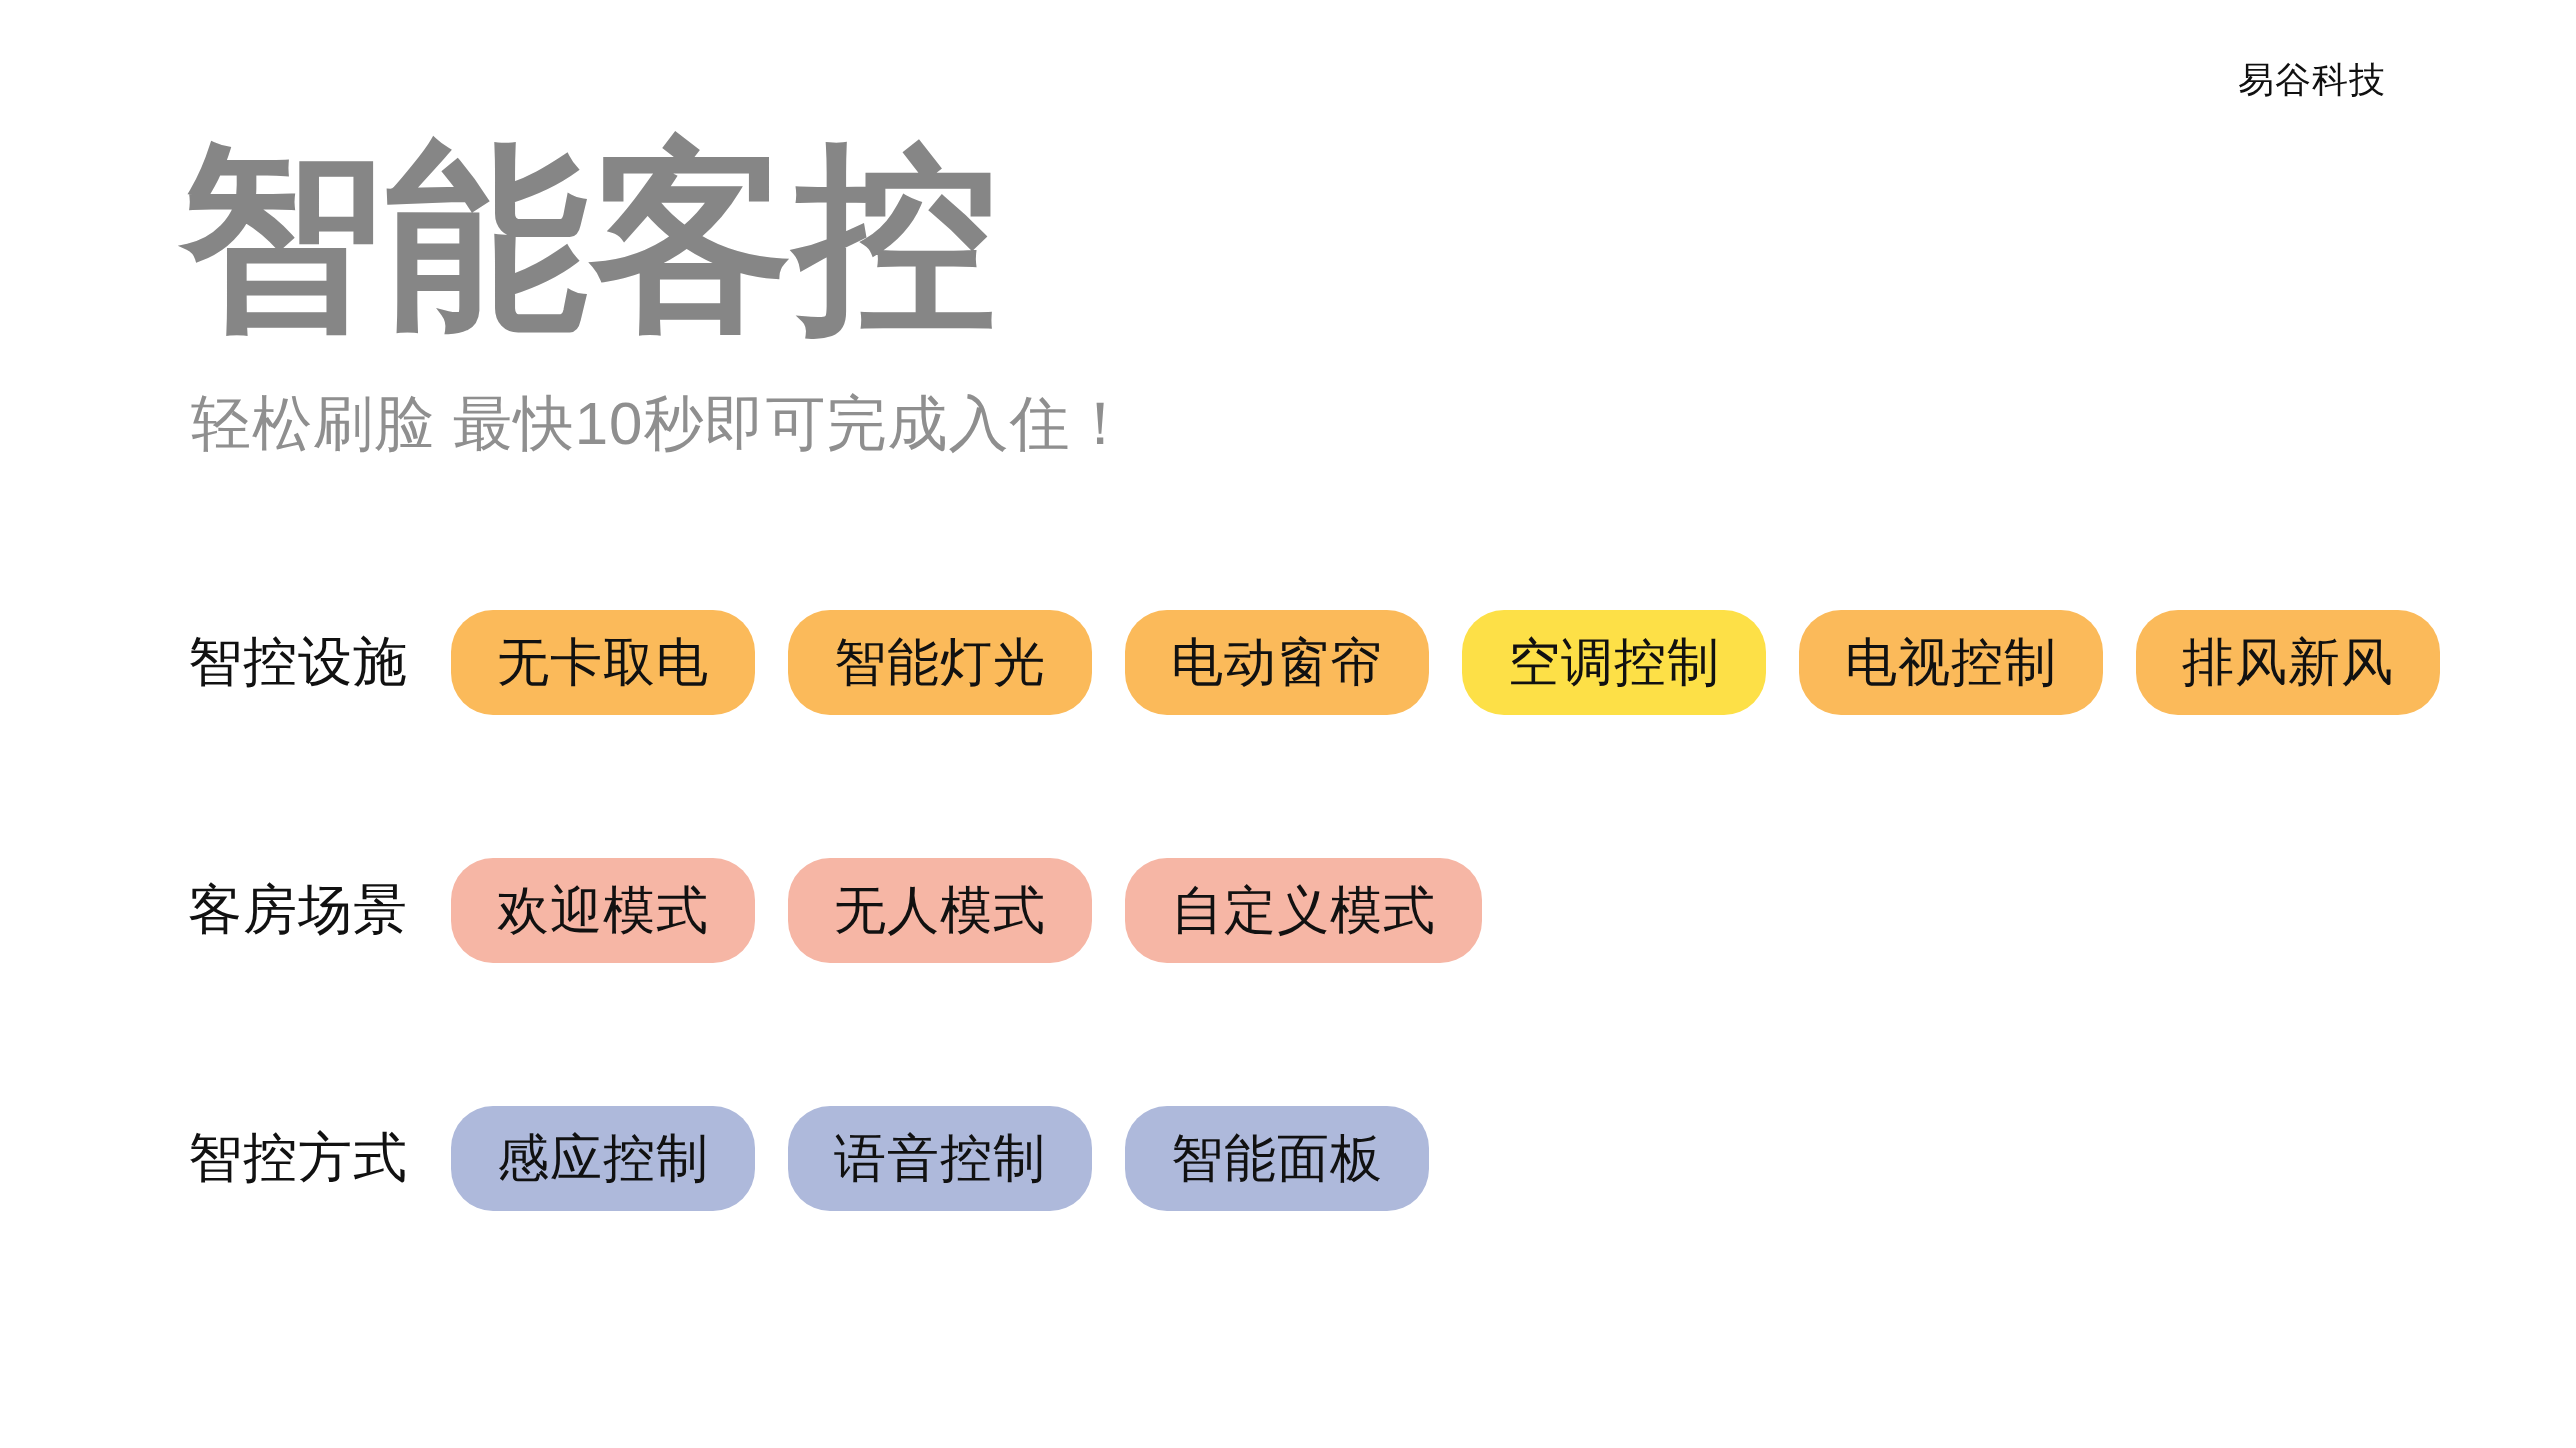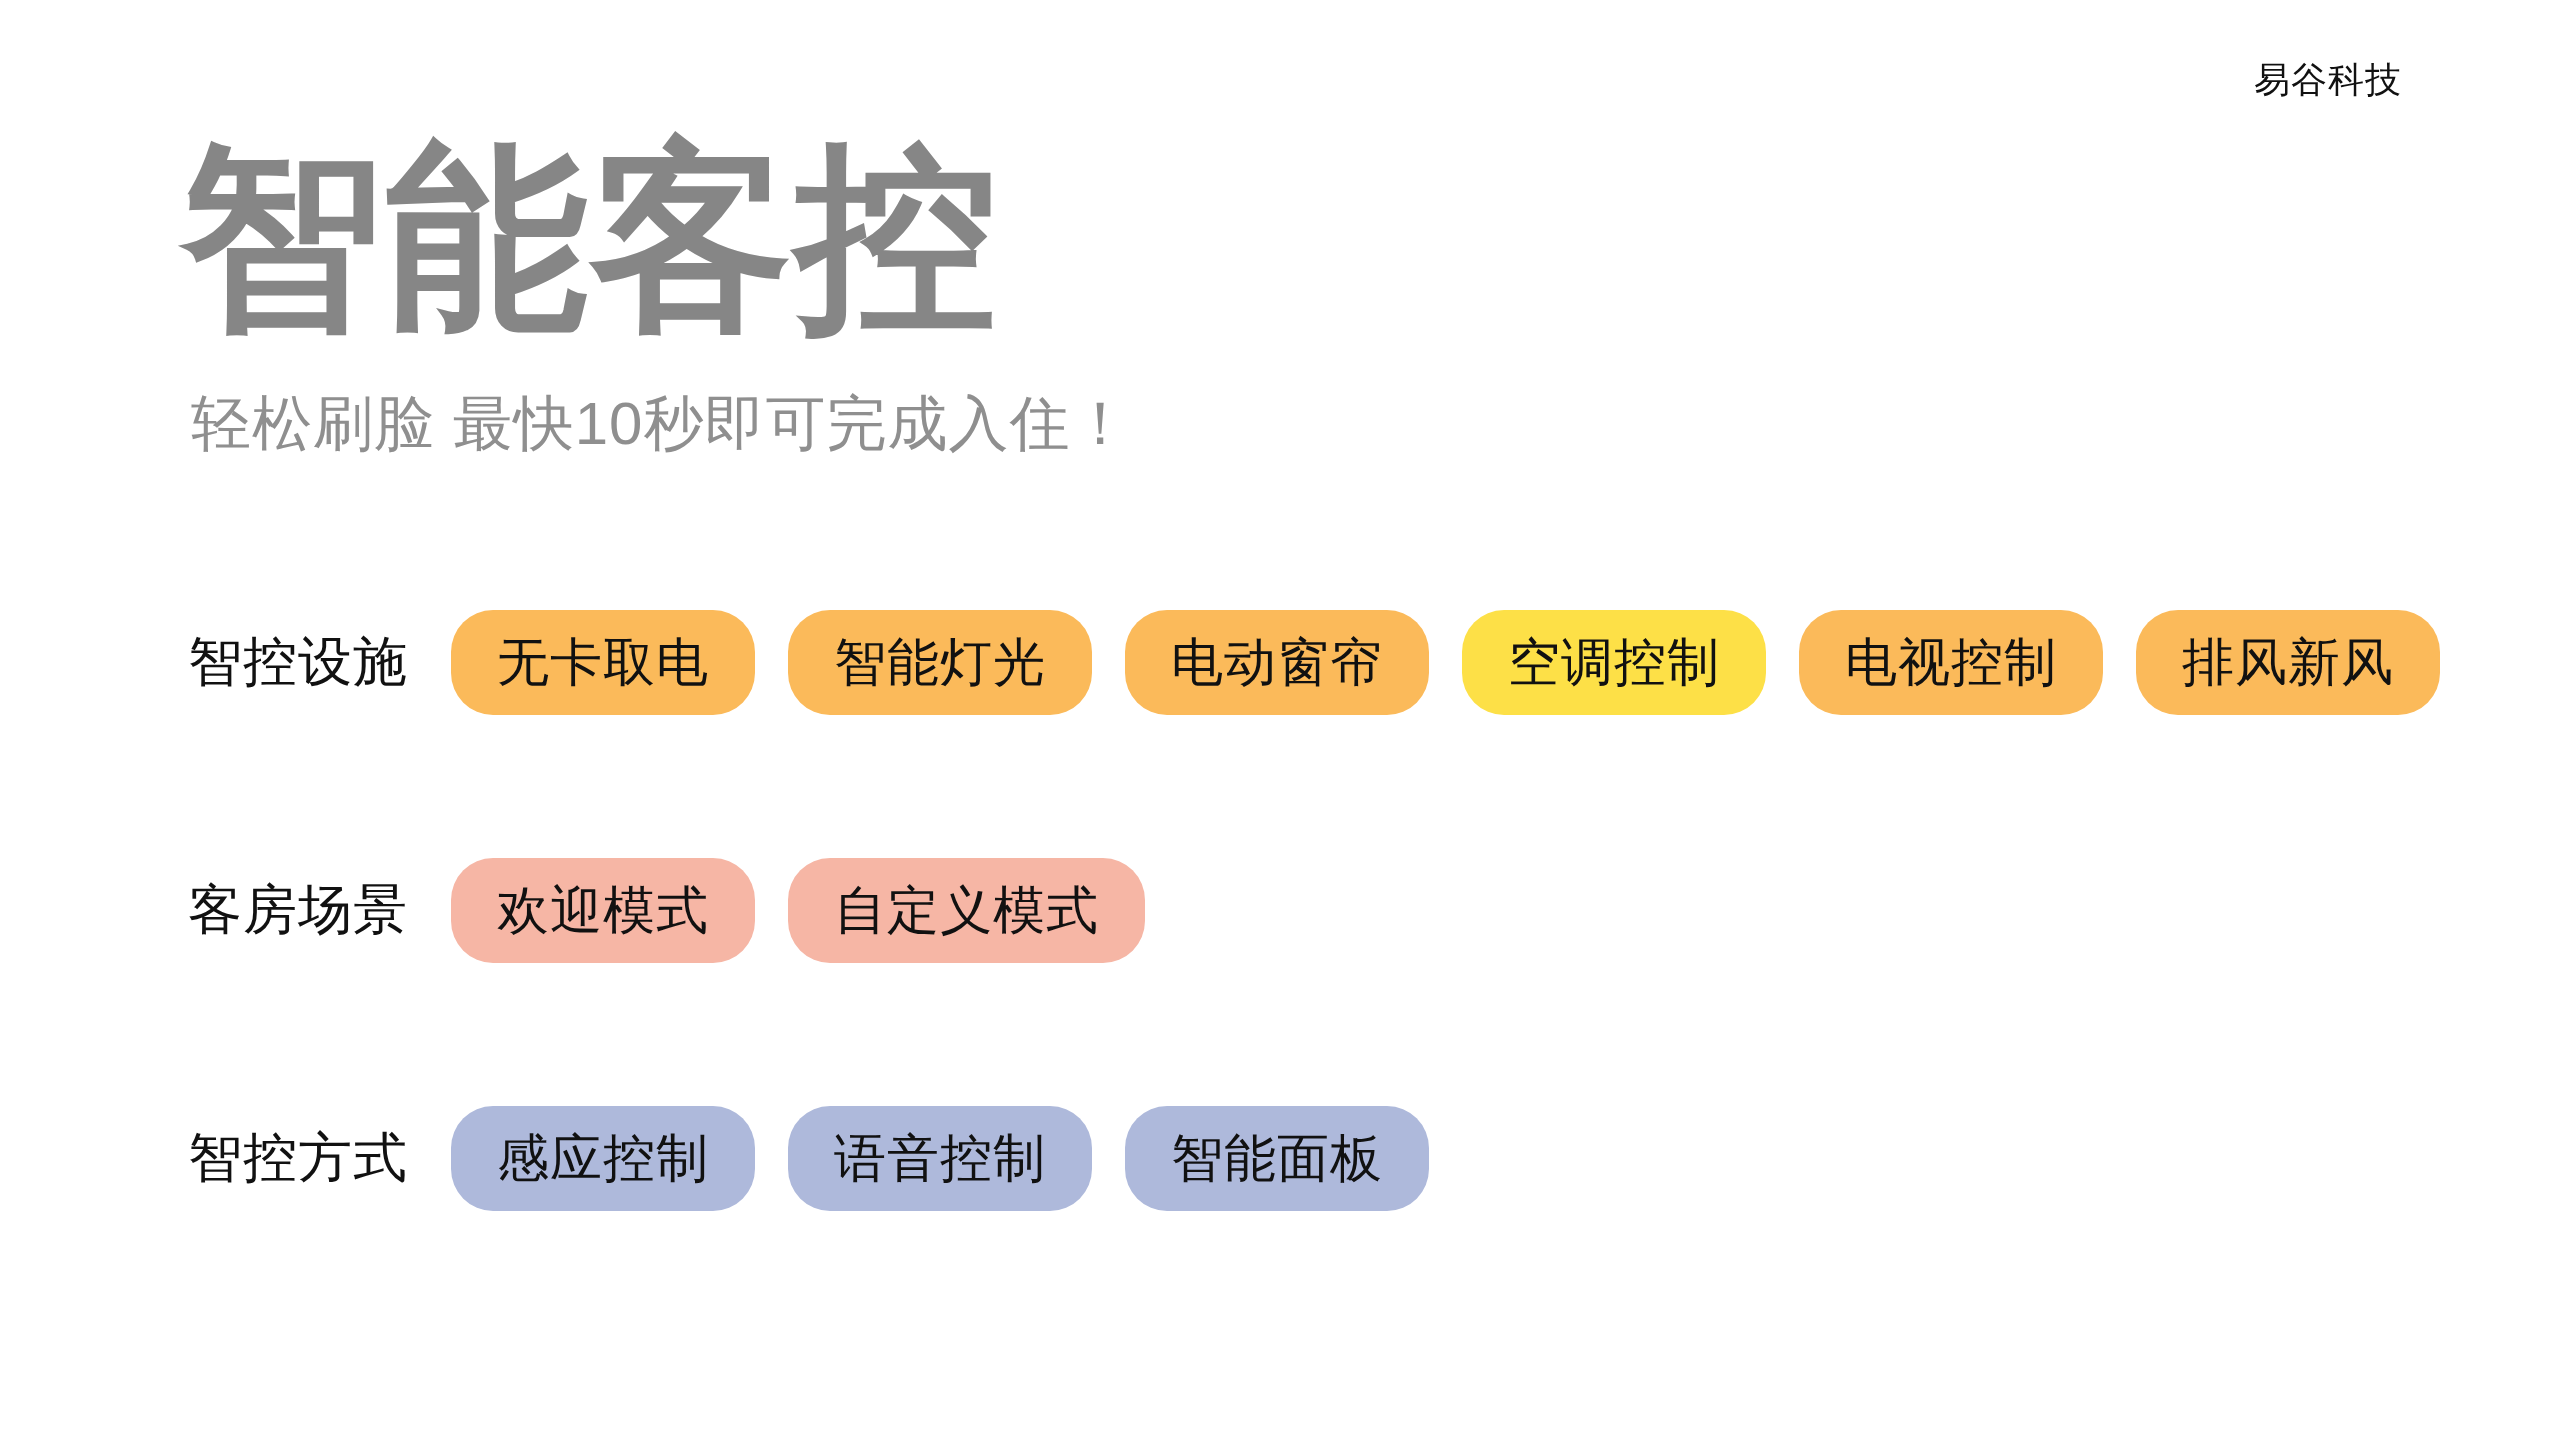--- a/index.html
+++ b/index.html
@@ -11,21 +11,21 @@
     position: relative;
     width: 2576px;
     height: 1449px;
     background: #ffffff;
     overflow: hidden;
     font-family: "Liberation Sans", sans-serif;
   }
   .brand {
     position: absolute;
     top: 56px;
-    right: 174px;
+    right: 190px;
     font-size: 36px;
     font-weight: 400;
     color: #111111;
     letter-spacing: 1px;
   }
   .title {
     position: absolute;
     left: 180px;
     top: 126px;
     margin: 0;
@@ -103,20 +103,21 @@
           <div class="pill" style="background: rgb(251, 186, 90);">电动窗帘</div>
           <div class="pill" style="background: #fde047;">空调控制</div>
           <div class="pill" style="background: rgb(251, 186, 90);">电视控制</div>
           <div class="pill" style="background: rgb(251, 186, 90);">排风新风</div>
         </div>
       </div>
       <div class="row">
         <div class="row-label">客房场景</div>
         <div class="pills">
           <div class="pill" style="background: rgb(246, 182, 165);">欢迎模式</div>
+          <div class="pill" style="background: rgb(246, 182, 165);">无人模式</div>
           <div class="pill" style="background: rgb(246, 182, 165);">自定义模式</div>
         </div>
       </div>
       <div class="row">
         <div class="row-label">智控方式</div>
         <div class="pills">
           <div class="pill" style="background: rgb(174, 185, 219);">感应控制</div>
           <div class="pill" style="background: rgb(174, 185, 219);">语音控制</div>
           <div class="pill" style="background: rgb(174, 185, 219);">智能面板</div>
         </div>

